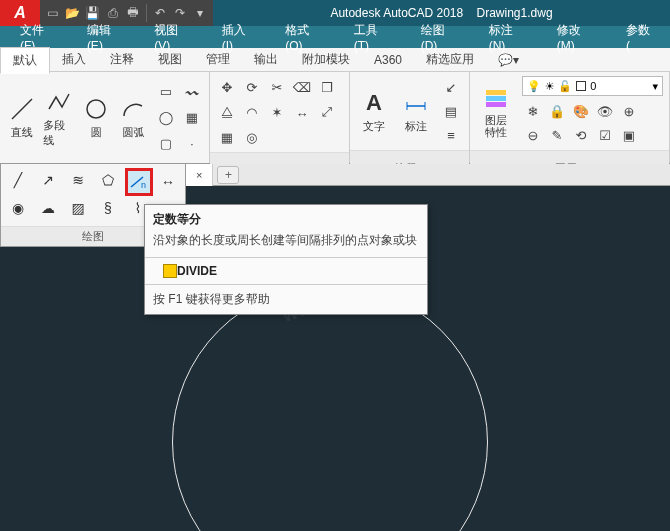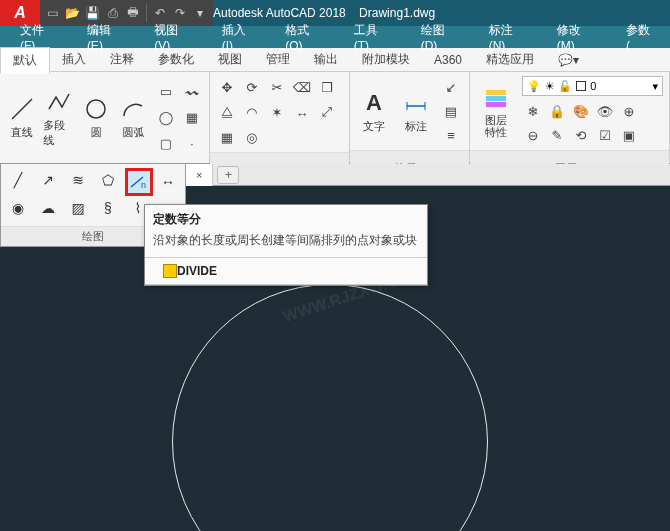--- a/index.html
+++ b/index.html
@@ -2,21 +2,21 @@
 <html><head>
 <meta charset="utf-8">
 <style>
 * { box-sizing: border-box; margin: 0; padding: 0; font-family: "Microsoft YaHei", sans-serif; }
 body { width: 670px; height: 531px; overflow: hidden; background: #1a2a33; position: relative; }
 .titlebar { height: 26px; background: #1a5a6e; display: flex; align-items: center; color: #fff; font-size: 12px; }
 .logo { width: 40px; height: 26px; background: #d22; display: flex; align-items: center; justify-content: center; color: #fff; font-weight: bold; font-size: 16px; font-style: italic; }
 .qat { display: flex; gap: 2px; padding: 0 4px; background: #444; height: 26px; align-items: center; }
 .qat-btn { width: 18px; height: 18px; display: flex; align-items: center; justify-content: center; font-size: 12px; color: #ccc; cursor: pointer; }
 .qat-sep { width:1px; height:18px; background:#666; margin:0 2px;}
-.title-text { flex: 1; font-size: 12px; }
+.title-text { flex: 1; text-align: center; font-size: 12px; }
 .menubar { height: 22px; background: #2a7a8e; display: flex; align-items: center; padding: 0 10px; gap: 13px; color: #fff; font-size: 12px; }
 .menu-item { padding: 2px 10px; cursor: pointer; }
 .ribbon-tabs { height: 24px; background: #f5f5f5; border-bottom: 1px solid #ccc; display: flex; align-items: center; font-size: 12px; }
 .rtab { padding: 4px 12px; cursor: pointer; color: #444; }
 .rtab.active { background: #fff; border: 1px solid #ccc; border-bottom: 1px solid #fff; margin-bottom: -1px; }
 .ribbon { background: #f5f5f5; border-bottom: 1px solid #999; display: flex; height: 92px; font-size: 11px; }
 .panel { border-right: 1px solid #ccc; display: flex; flex-direction: column; }
 .panel-body { flex: 1; display: flex; align-items: center; padding: 4px 6px; gap: 6px; }
 .panel-title { text-align: center; font-size: 11px; color: #555; padding: 10px 0; background: #eaeaea; border-top: 1px solid #ddd; cursor: pointer; }
 .panel-title::after { content: " ▾"; font-size: 9px; color: #888; }
@@ -79,21 +79,20 @@
   <div class="menu-item">绘图(D)</div>
   <div class="menu-item">标注(N)</div>
   <div class="menu-item">修改(M)</div>
   <div class="menu-item">参数(</div>
 </div>
 
 <div class="ribbon-tabs">
   <div class="rtab active">默认</div>
   <div class="rtab">插入</div>
   <div class="rtab">注释</div>
-  <div class="rtab">参数化</div>
   <div class="rtab">视图</div>
   <div class="rtab">管理</div>
   <div class="rtab">输出</div>
   <div class="rtab">附加模块</div>
   <div class="rtab">A360</div>
   <div class="rtab">精选应用</div>
   <div class="rtab">💬▾</div>
 </div>
 
 <div class="ribbon">
@@ -263,13 +262,14 @@
 
 <div class="tooltip">
   <div class="tt-title">定数等分</div>
   <div class="tt-desc">沿对象的长度或周长创建等间隔排列的点对象或块</div>
   <div class="tt-sep"></div>
   <div class="tt-cmd">
     <span class="ci"></span>
     <span>DIVIDE</span>
   </div>
   <div class="tt-sep"></div>
+  <div class="tt-help">按 F1 键获得更多帮助</div>
 </div>
 
 </body></html>

